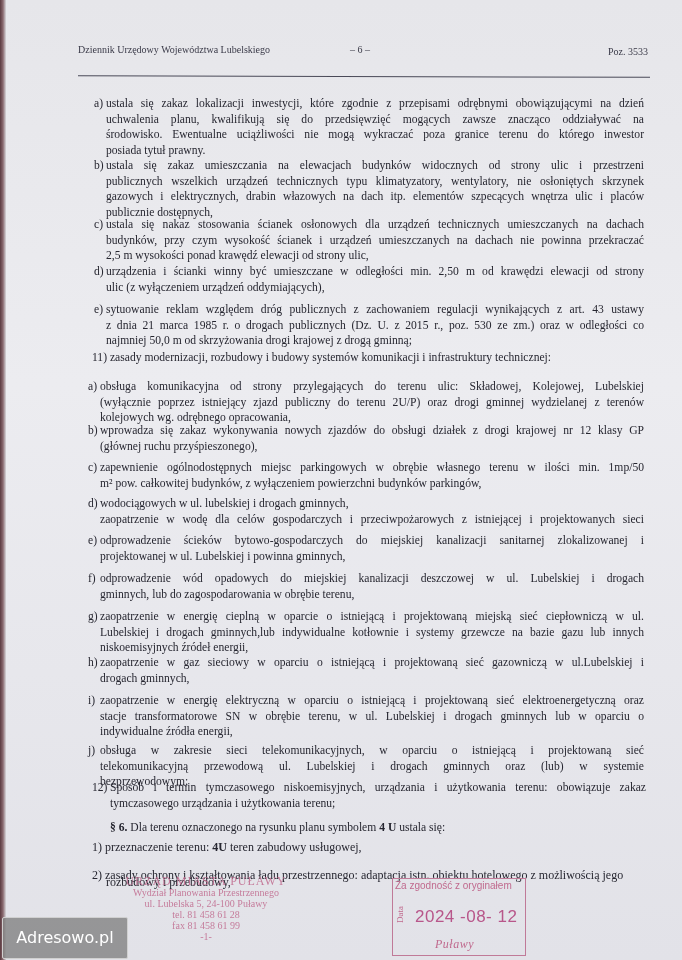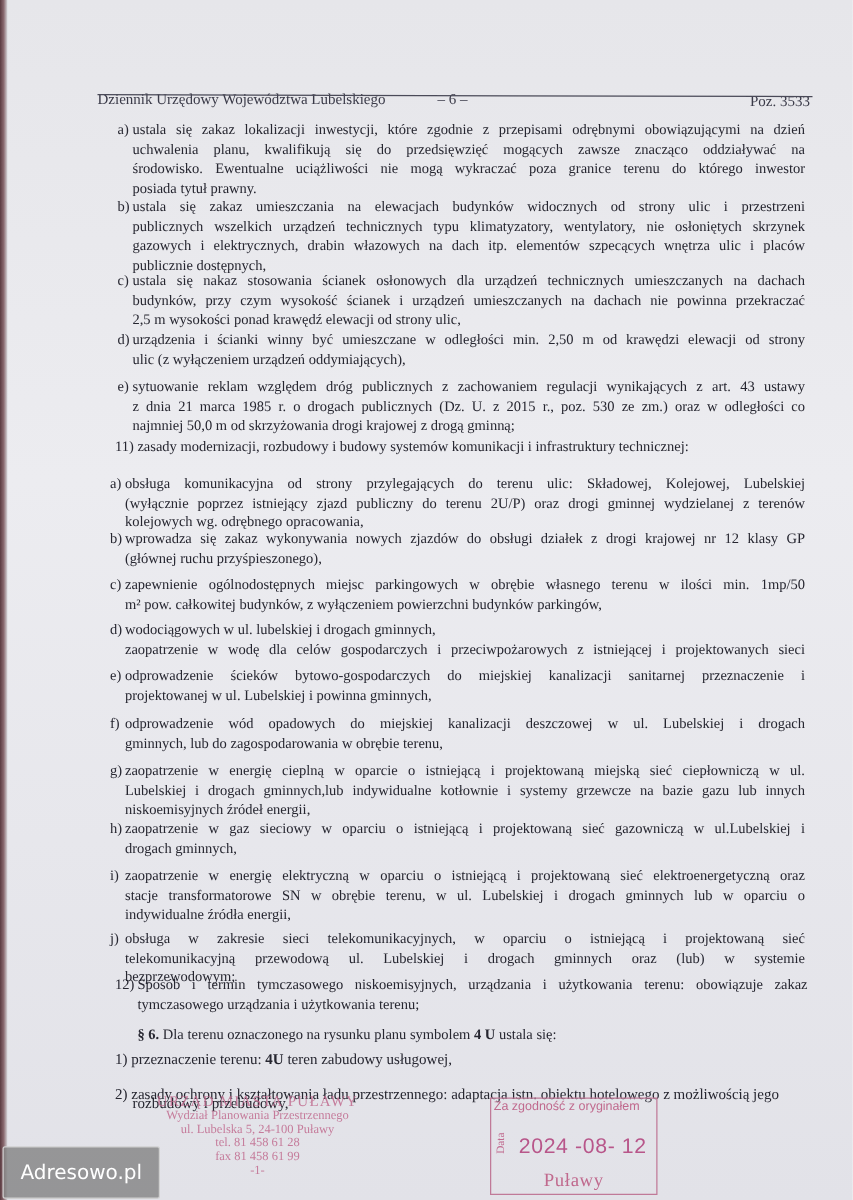--- a/index.html
+++ b/index.html
@@ -7,22 +7,22 @@
       width: 682px; height: 960px; overflow: hidden; position: relative;
       background: linear-gradient(90deg, #5a3a40 0px, #8a6a70 3px, #d8d8dc 6px, #e4e4e8 40%, #e8e8ec 70%, #dcdce0 100%);
       font-family: "Liberation Serif", serif;
       color: #2a2a34;
     }
     .page {
       position: absolute; left: 6px; top: 0; right: 0; bottom: 0;
       background: linear-gradient(180deg, #e6e6ea 0%, #ececf0 40%, #e2e2e8 100%);
     }
     .header {
-      position: absolute; left: 72px; top: 72px; width: 570px; height: 16px;
-      font-size: 12px; color: #3a3a48;
+      position: absolute; left: 72px; top: 44px; width: 570px; height: 16px;
+      font-size: 10px; color: #3a3a48;
     }
     .header .left { position: absolute; left: 0; top: 0; }
     .header .center { position: absolute; left: 272px; top: 0; }
     .header .right { position: absolute; right: 0; top: 2px; }
     .header-rule {
       position: absolute; left: 72px; top: 76px; width: 572px; height: 1px;
       background: #4a4a58; transform: rotate(0.15deg);
     }
     .t { position: absolute; font-size: 11.6px; line-height: 15.5px; white-space: nowrap; color: #262630; }
     .t b, .bold { font-weight: bold; }
@@ -36,21 +36,21 @@
       color: #c06a8e; font-size: 10px; line-height: 11px; text-align: center; opacity: 0.85;
     }
     .stamp-left .s1 { font-size: 12px; letter-spacing: 1px; }
     .stamp-right {
       position: absolute; left: 386px; top: 878px; width: 132px; height: 76px;
       border: 1px solid #c07a98; color: #c06a8e;
     }
     .stamp-right .hd { position: absolute; left: 2px; top: 1px; font-family: "Liberation Sans", sans-serif; font-size: 10px; }
     .stamp-right .lab { position: absolute; left: 2px; top: 34px; font-size: 9px; transform: rotate(-90deg); transform-origin: left top; }
     .stamp-right .date { position: absolute; left: 22px; top: 28px; font-family: "Liberation Sans", sans-serif; font-size: 17px; letter-spacing: 0.5px; color: #b8568a; }
-    .stamp-right .city { position: absolute; left: 42px; top: 58px; font-size: 15px; letter-spacing: 0.5px; }
+    .stamp-right .city { position: absolute; left: 42px; top: 58px; font-size: 12px; letter-spacing: 0.5px; font-style: italic; }
     .watermark {
       position: absolute; left: 2px; top: 917px; width: 124px; height: 40px;
       background: rgba(130,130,130,0.8); border: 1px solid #d0d0d0; border-radius: 2px;
       color: #ffffff; font-family: "DejaVu Sans", sans-serif; font-size: 16px; line-height: 40px; text-align: center;
     }
   </style>
 </head>
 <body>
 
 <div class="page">
@@ -137,21 +137,21 @@
       <div class="item" style="left: 82px; top: 496px; width: 556px;">
         <span class="lbl">d)</span>
         <div class="body" style="width: 544px;">
           <span class="line last">wodociągowych w ul. lubelskiej i drogach gminnych,</span>
           <span class="line">zaopatrzenie w wodę dla celów gospodarczych i przeciwpożarowych z istniejącej i projektowanych sieci</span>
         </div>
       </div>
       <div class="item" style="left: 82px; top: 533px; width: 556px;">
         <span class="lbl">e)</span>
         <div class="body" style="width: 544px;">
-          <span class="line">odprowadzenie ścieków bytowo-gospodarczych do miejskiej kanalizacji sanitarnej przeznaczenie i</span>
+          <span class="line">odprowadzenie ścieków bytowo-gospodarczych do miejskiej kanalizacji sanitarnej zlokalizowanej i</span>
           <span class="line last">projektowanej w ul. Lubelskiej i powinna gminnych,</span>
         </div>
       </div>
       <div class="item" style="left: 82px; top: 571px; width: 556px;">
         <span class="lbl">f)</span>
         <div class="body" style="width: 544px;">
           <span class="line">odprowadzenie wód opadowych do miejskiej kanalizacji deszczowej w ul. Lubelskiej i drogach</span>
           <span class="line last">gminnych, lub do zagospodarowania w obrębie terenu,</span>
         </div>
       </div>

